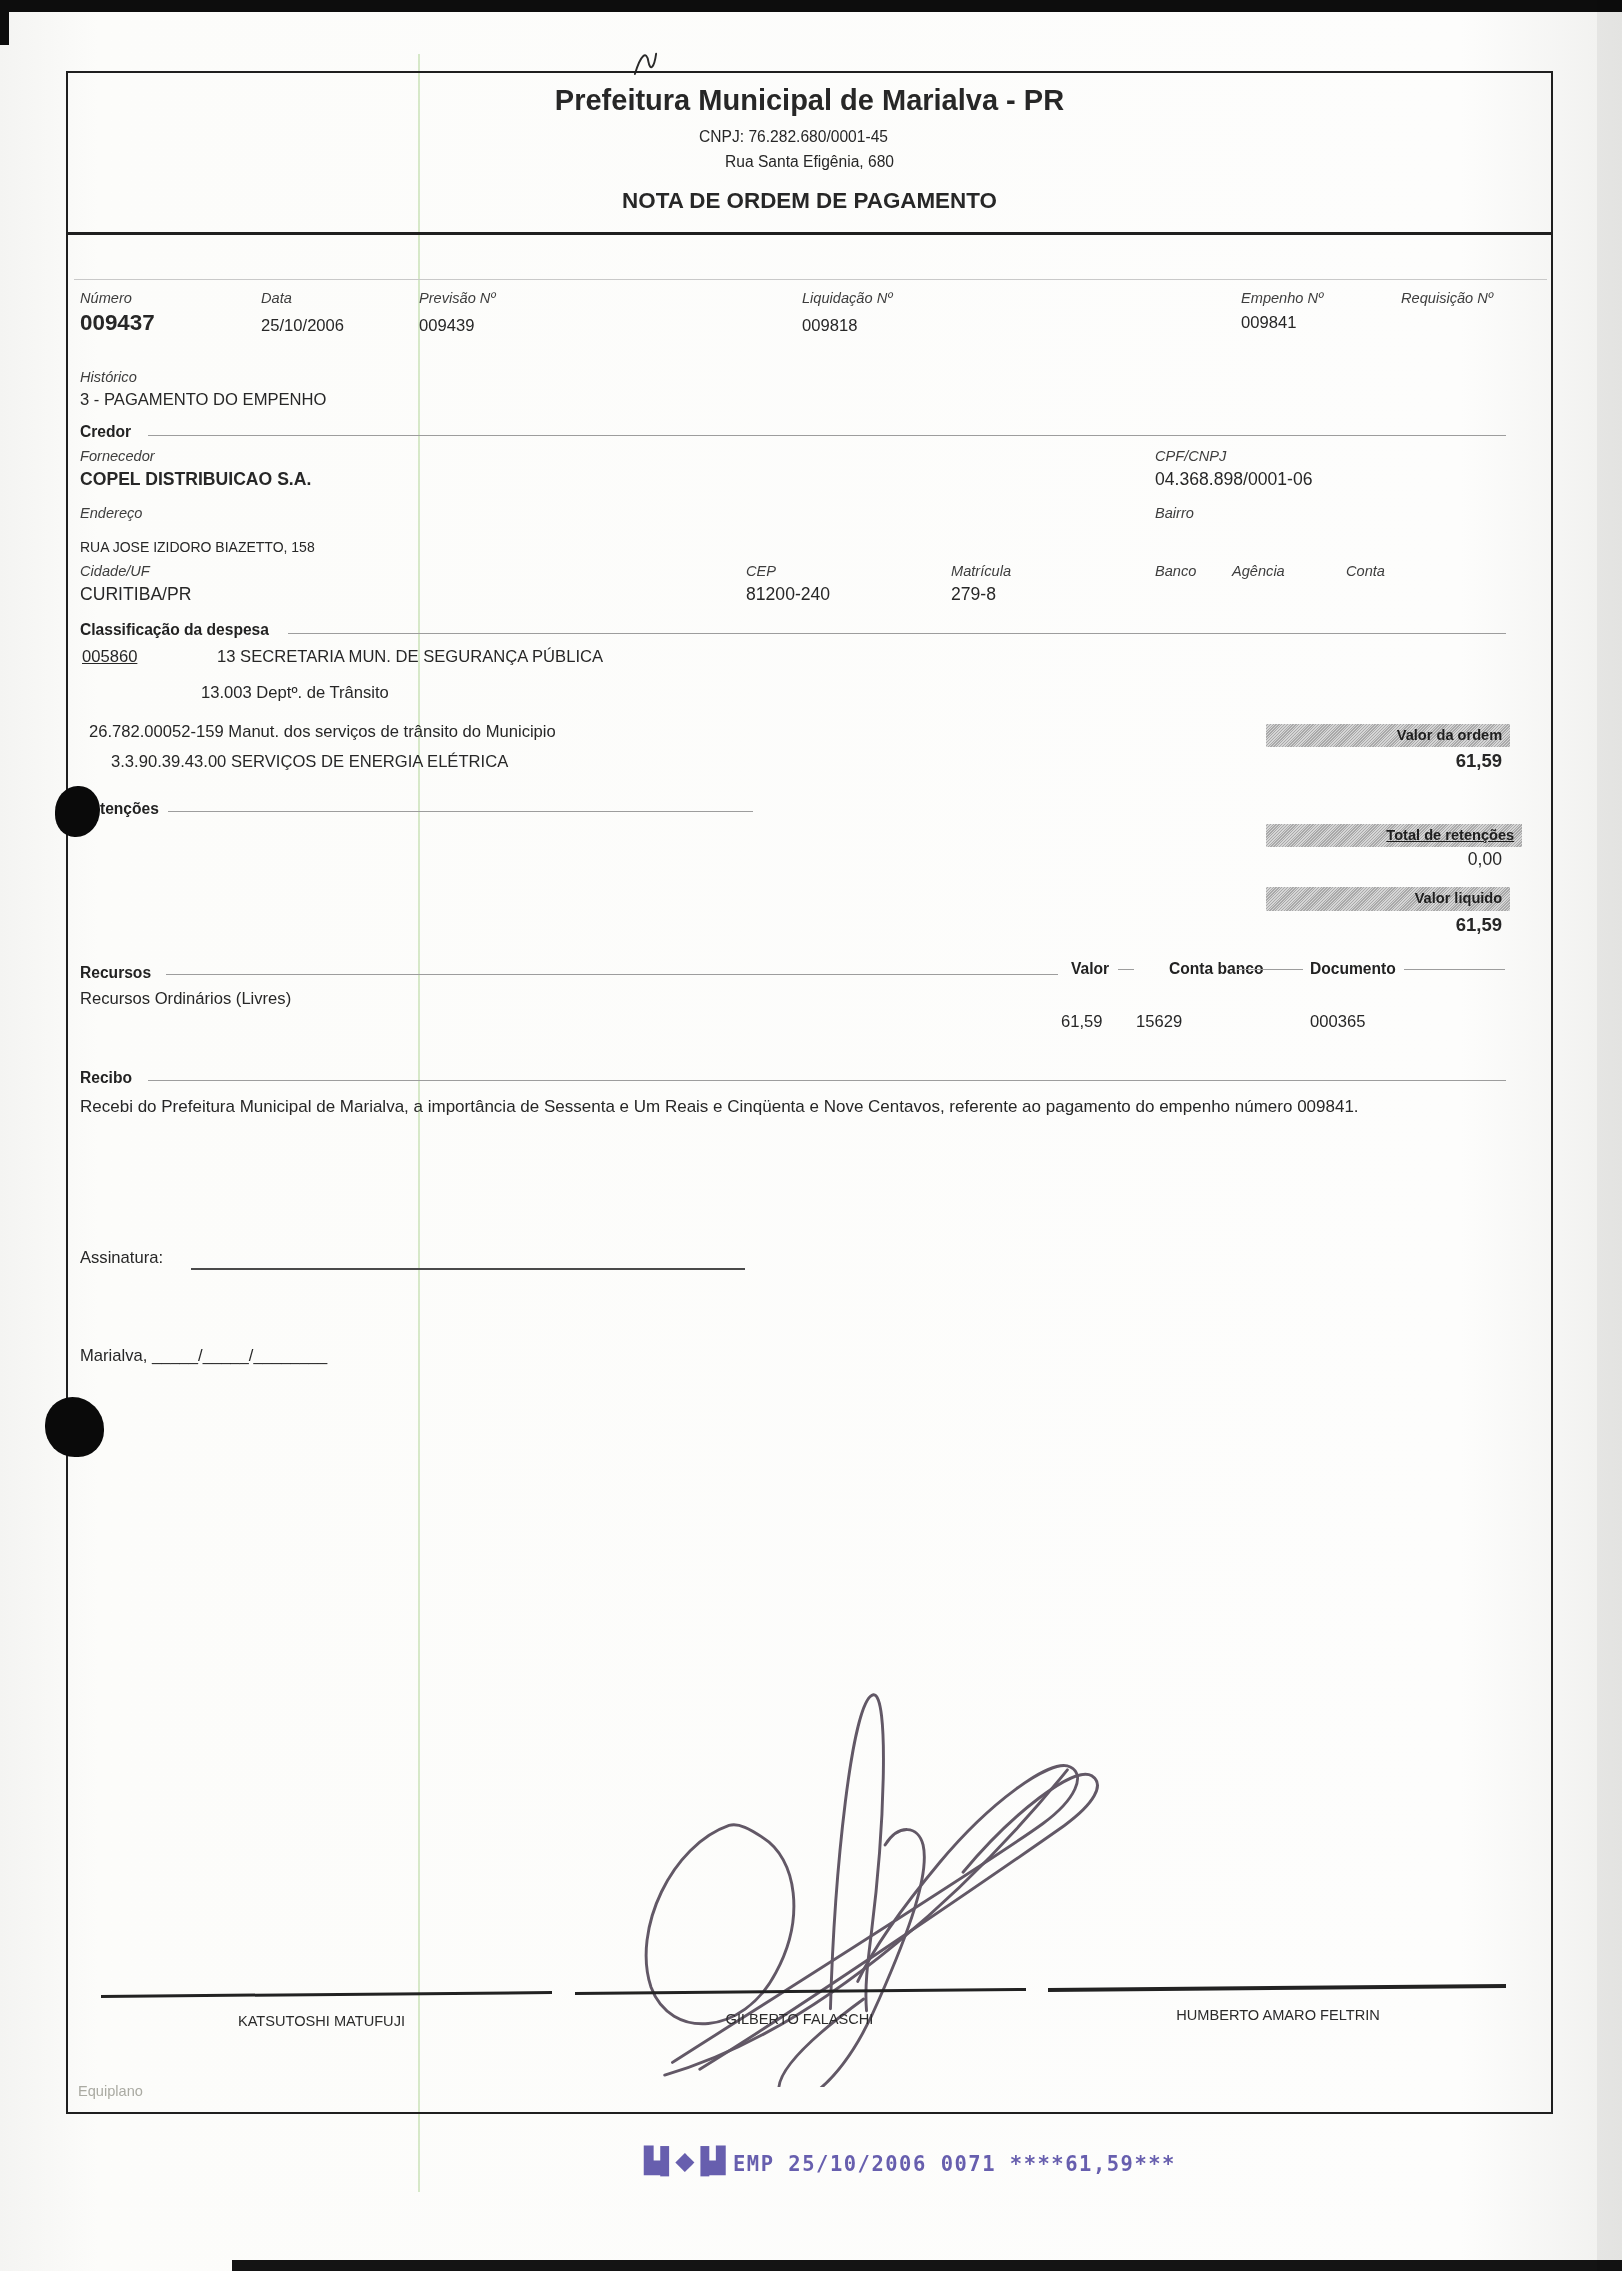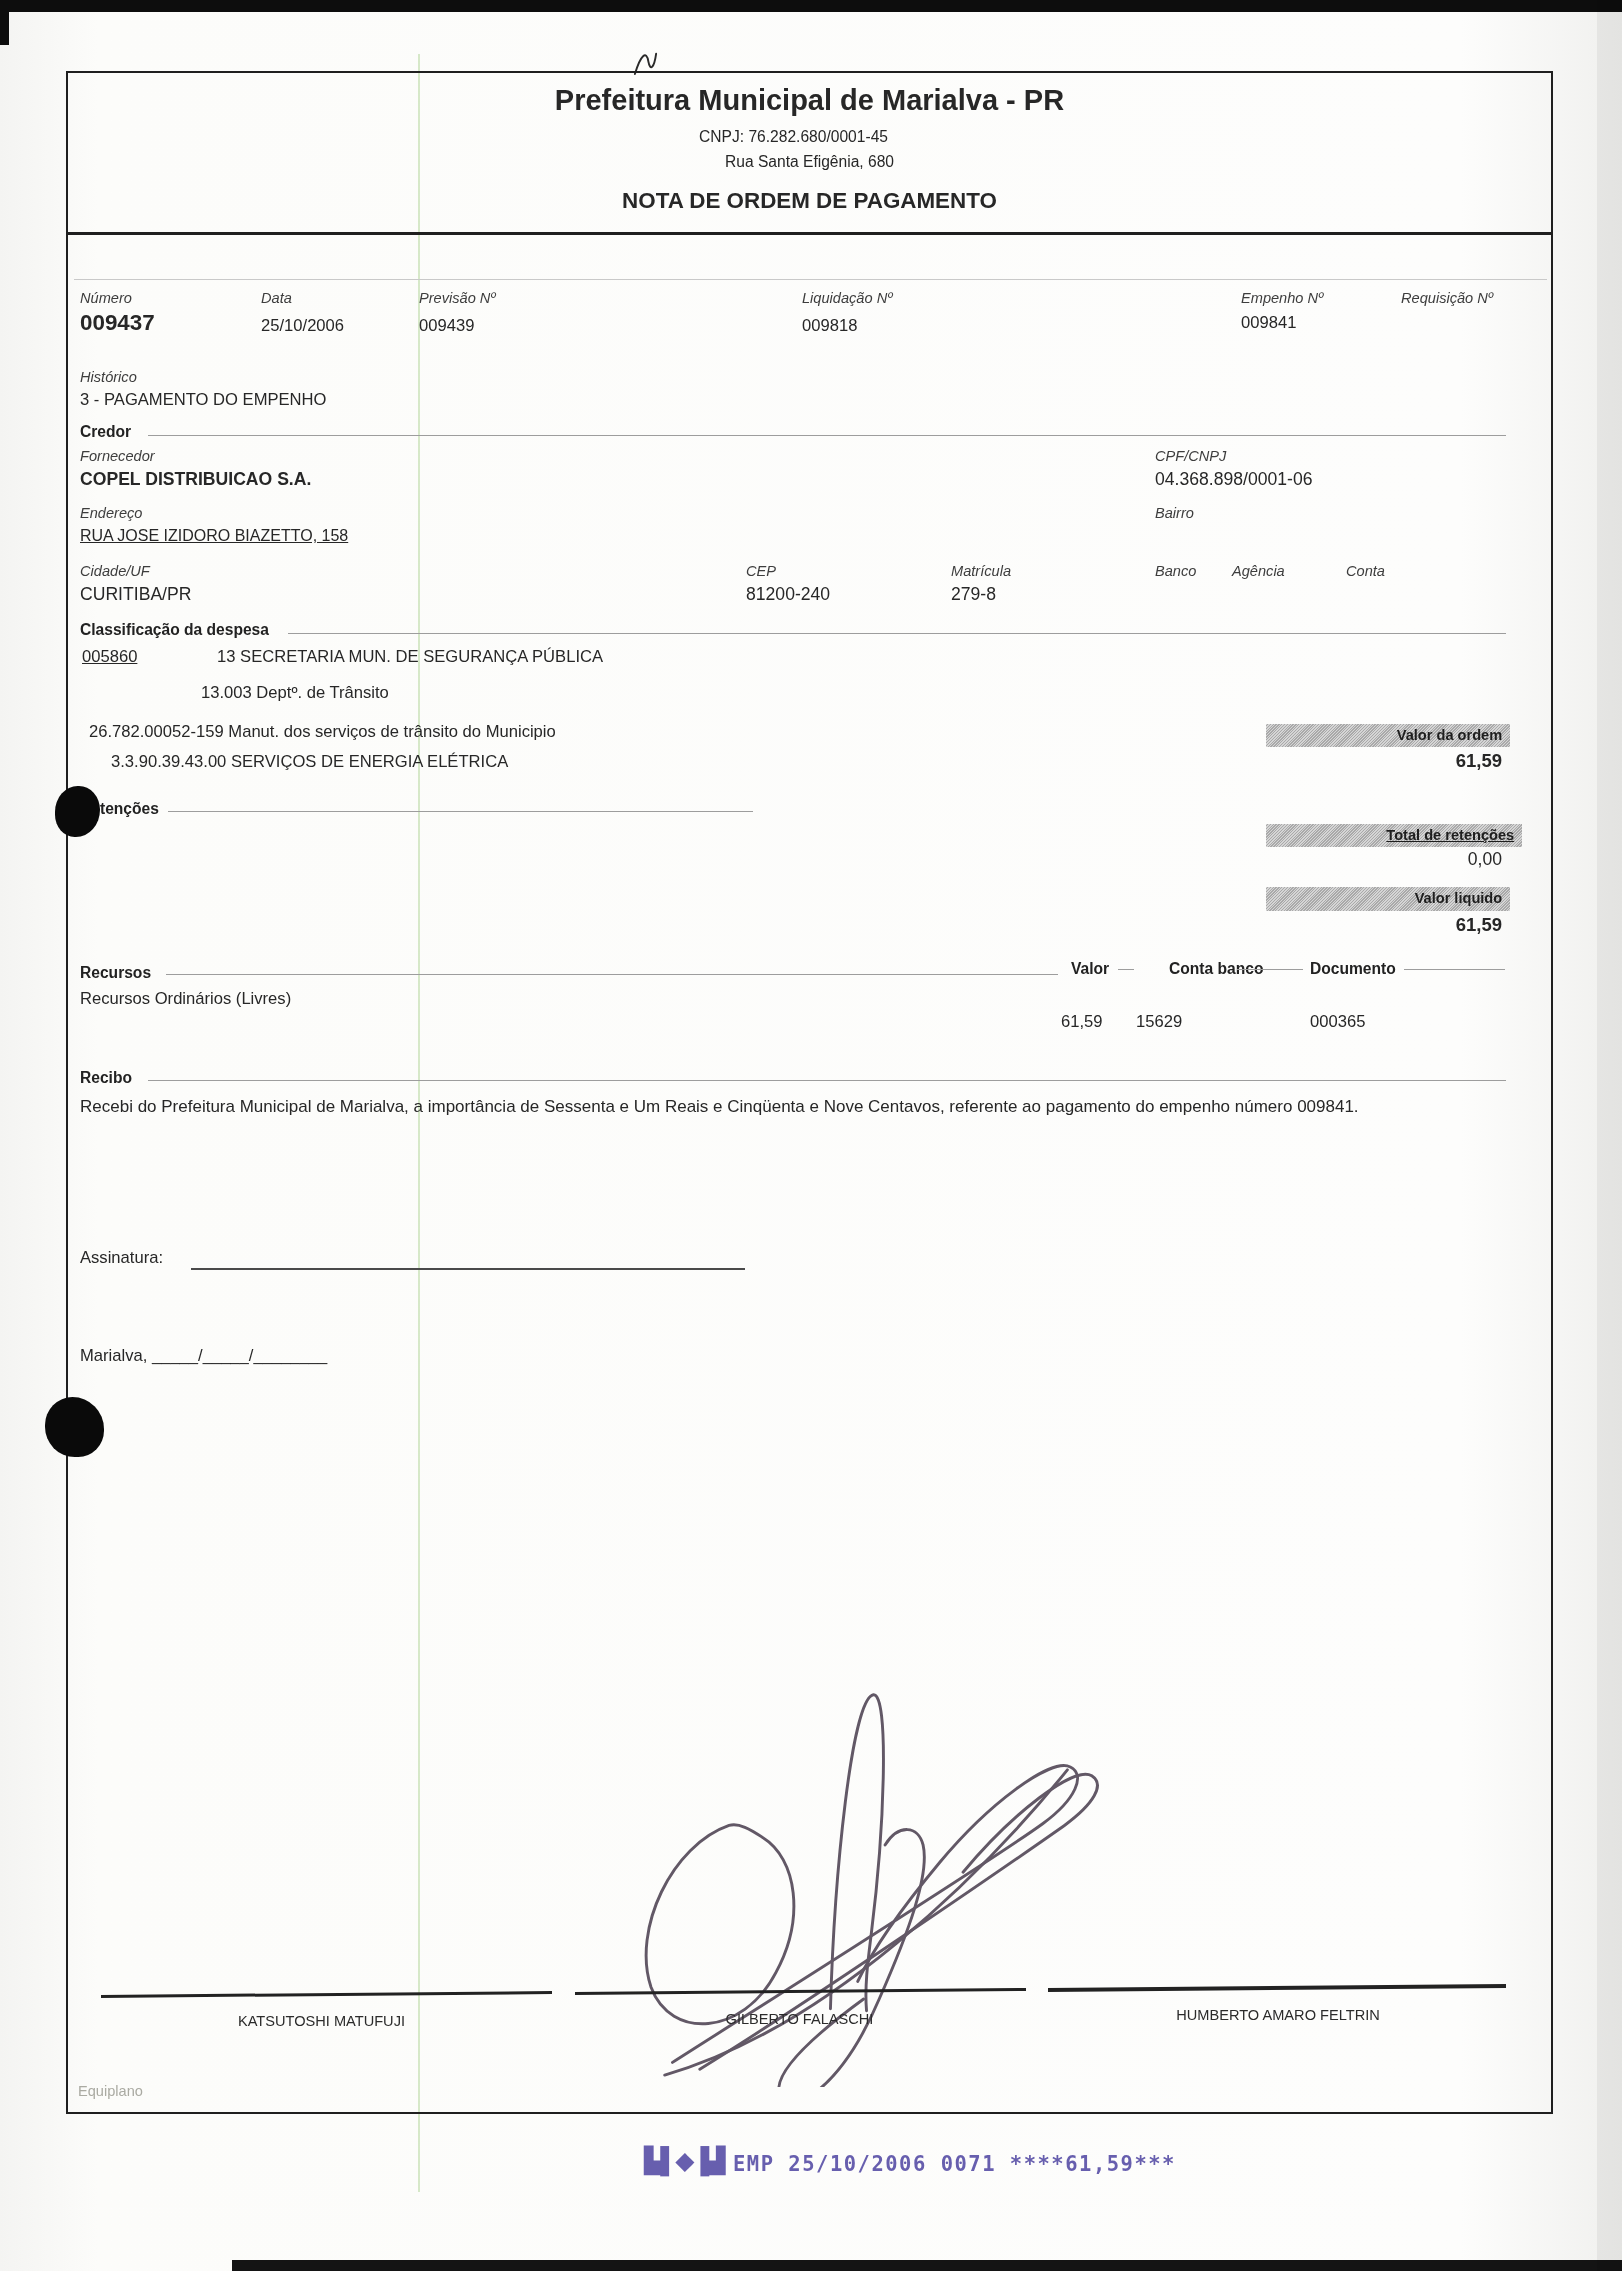--- a/index.html
+++ b/index.html
@@ -68,21 +68,21 @@
   <div class="abs val" style="left:80px;top:390px;">3 - PAGAMENTO DO EMPENHO</div>
 
   <div class="abs sec" style="left:80px;top:423px;">Credor</div>
   <div class="abs rule" style="left:148px;top:435px;width:1358px;"></div>
   <div class="abs lbl" style="left:80px;top:448px;">Fornecedor</div>
   <div class="abs lbl" style="left:1155px;top:448px;text-align:center;">CPF/CNPJ</div>
   <div class="abs val b" style="left:80px;top:469px;font-size:17.6px;">COPEL DISTRIBUICAO S.A.</div>
   <div class="abs val" style="left:1155px;top:469px;font-size:17.6px;">04.368.898/0001-06</div>
   <div class="abs lbl" style="left:80px;top:505px;">Endereço</div>
   <div class="abs lbl" style="left:1155px;top:505px;">Bairro</div>
-  <div class="abs val" style="left:80px;top:527px;font-size:16px;text-decoration:underline;">RUA JOSE IZIDORO BIAZETTO, 158</div>
+  <div class="abs val" style="left:80px;top:539px;font-size:14px;">RUA JOSE IZIDORO BIAZETTO, 158</div>
   <div class="abs lbl" style="left:80px;top:563px;">Cidade/UF</div>
   <div class="abs lbl" style="left:746px;top:563px;">CEP</div>
   <div class="abs lbl" style="left:951px;top:563px;">Matrícula</div>
   <div class="abs lbl" style="left:1155px;top:563px;">Banco</div>
   <div class="abs lbl" style="left:1232px;top:563px;">Agência</div>
   <div class="abs lbl" style="left:1346px;top:563px;">Conta</div>
   <div class="abs val" style="left:80px;top:584px;font-size:17.6px;">CURITIBA/PR</div>
   <div class="abs val" style="left:746px;top:584px;font-size:17.6px;">81200-240</div>
   <div class="abs val" style="left:951px;top:584px;font-size:17.6px;">279-8</div>
 

